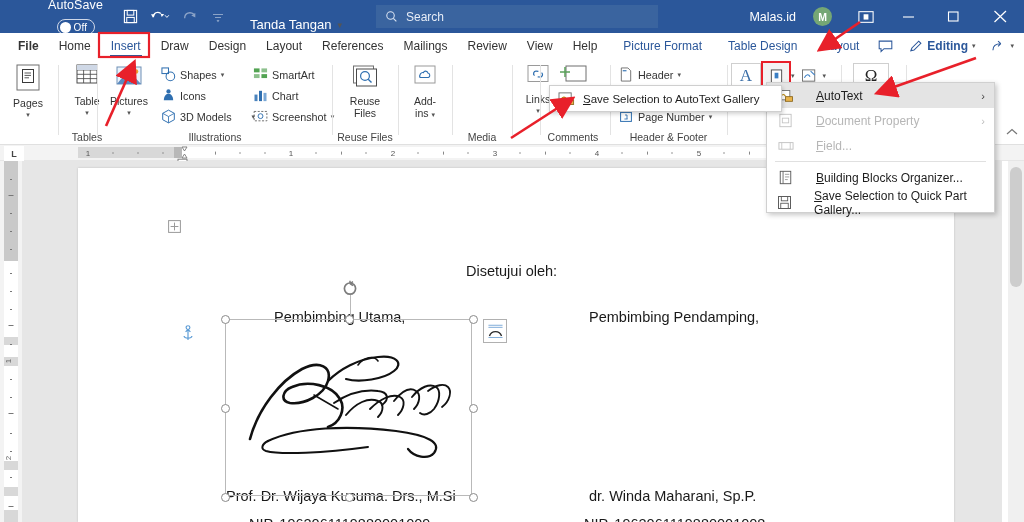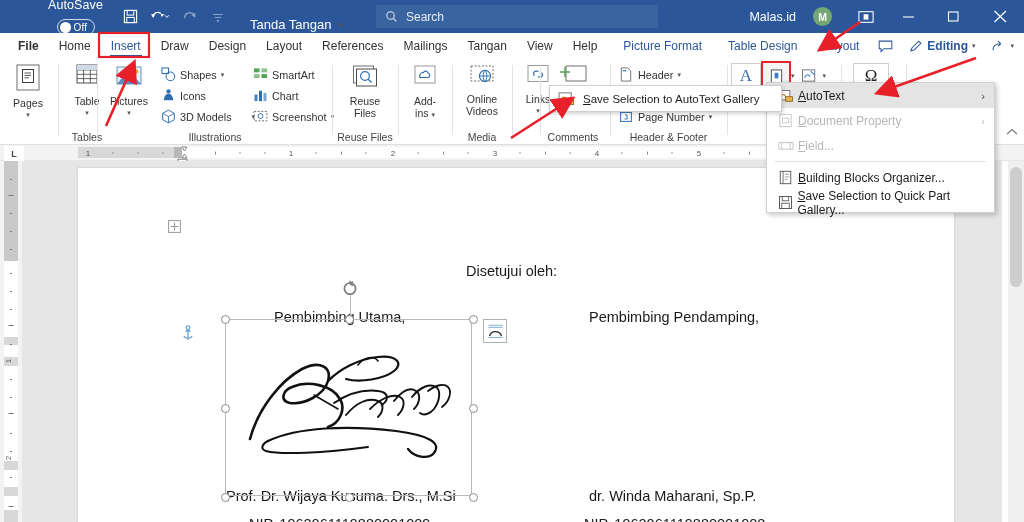--- a/index.html
+++ b/index.html
@@ -81,21 +81,21 @@
   .chev { font-size:7px; color:#555; }
 
   
   .sel-box { outline:2px solid #e8202a; }
 
   
   .menu {
     position:absolute; left:766px; top:82px; width:229px; height:131px;
     background:#fff; border:1px solid #d0d0d0; box-shadow:2px 2px 5px rgba(0,0,0,.22); z-index:40;
   }
-  .mitem { height:25px; display:flex; align-items:center; padding-left:10px; font-size:12px; color:#1d1d1d; gap:4px; position:relative;}
+  .mitem { height:25px; display:flex; align-items:center; padding-left:10px; font-size:12px; color:#1d1d1d; gap:22px; position:relative;}
   .mitem.hl { background:#e4e4e4; }
   .mitem.dis { color:#b6b6b6; }
   .mitem .mic { width:17px; height:17px; display:flex; align-items:center; justify-content:center; }
   .mitem .arrow { position:absolute; right:9px; font-size:11px; color:#444; }
   .mitem.dis .arrow { color:#bdbdbd; }
   .msep { height:1px; background:#e0e0e0; margin:3px 8px; }
   .uline { text-decoration:underline; }
 
   
   .tooltip {
@@ -228,21 +228,21 @@
 
   <div class="tabs">
     <span class="tab" style="margin-left:8px;font-weight:bold;">File</span>
     <span class="tab">Home</span>
     <span class="tab active">Insert</span>
     <span class="tab">Draw</span>
     <span class="tab">Design</span>
     <span class="tab">Layout</span>
     <span class="tab">References</span>
     <span class="tab">Mailings</span>
-    <span class="tab">Tangan</span>
+    <span class="tab">Review</span>
     <span class="tab">View</span>
     <span class="tab">Help</span>
     <span class="tab ctx" style="margin-left:6px;">Picture Format</span>
     <span class="tab ctx" style="margin-left:6px;">Table Design</span>
     <span class="tab ctx" style="margin-left:6px;">Layout</span>
 
     <div class="tabs-right">
       <span class="trbtn" title="Comments">
         <svg width="15" height="13" viewBox="0 0 16 14">
             <path d="M1.2 1.2 H14.8 V9.4 H6.4 L3.2 12.4 V9.4 H1.2 Z" fill="none" stroke="#2b579a" stroke-width="1.1"></path>
@@ -407,30 +407,20 @@
               <path d="M10 14.5 C9 12 11 9 13.5 9.6 C14 7.5 17.5 7.6 17.9 10 C20 10.2 20.6 13.6 18.4 14.5 Z" fill="none" stroke="#2f6fb0" stroke-width="1.1"></path>
             </svg>
         </span>
         <span class="cap">Add-<br>ins <span class="chev">▾</span></span>
       </div>
       <div class="glabel"></div>
     </div>
     <div class="rsep" style="left:452px;"></div>
 
     <div class="rgroup" style="left:454px; width:56px;">
-      <div class="bigbtn">
-        <span class="ic">
-          <svg width="30" height="26" viewBox="0 0 30 26">
-              <rect x="4" y="3" width="22" height="15" fill="none" stroke="#6f6f6f" stroke-width="1" stroke-dasharray="2 1.6"></rect>
-              <circle cx="18" cy="13" r="5.6" fill="none" stroke="#2f6fb0" stroke-width="1.15"></circle>
-              <path d="M12.4 13 H23.6 M18 7.4 C15.6 10 15.6 16 18 18.6 M18 7.4 C20.4 10 20.4 16 18 18.6" fill="none" stroke="#2f6fb0" stroke-width=".95"></path>
-            </svg>
-        </span>
-        <span class="cap">Online<br>Videos</span>
-      </div>
       <div class="glabel">Media</div>
     </div>
     <div class="rsep" style="left:512px;"></div>
 
     <div class="rgroup" style="left:514px; width:48px;">
       <div class="bigbtn">
         <span class="ic">
           <svg width="30" height="26" viewBox="0 0 30 26">
               <rect x="5" y="2.5" width="20" height="16" fill="none" stroke="#9a9a9a" stroke-width="1"></rect>
               <path d="M11.5 12.6 C9.6 10.8 10.8 8 13.2 8.2 L15.4 8.4 M18.6 9.6 C20.5 11.4 19.3 14.2 16.9 14 L14.7 13.8" fill="none" stroke="#2f6fb0" stroke-width="1.25"></path>

